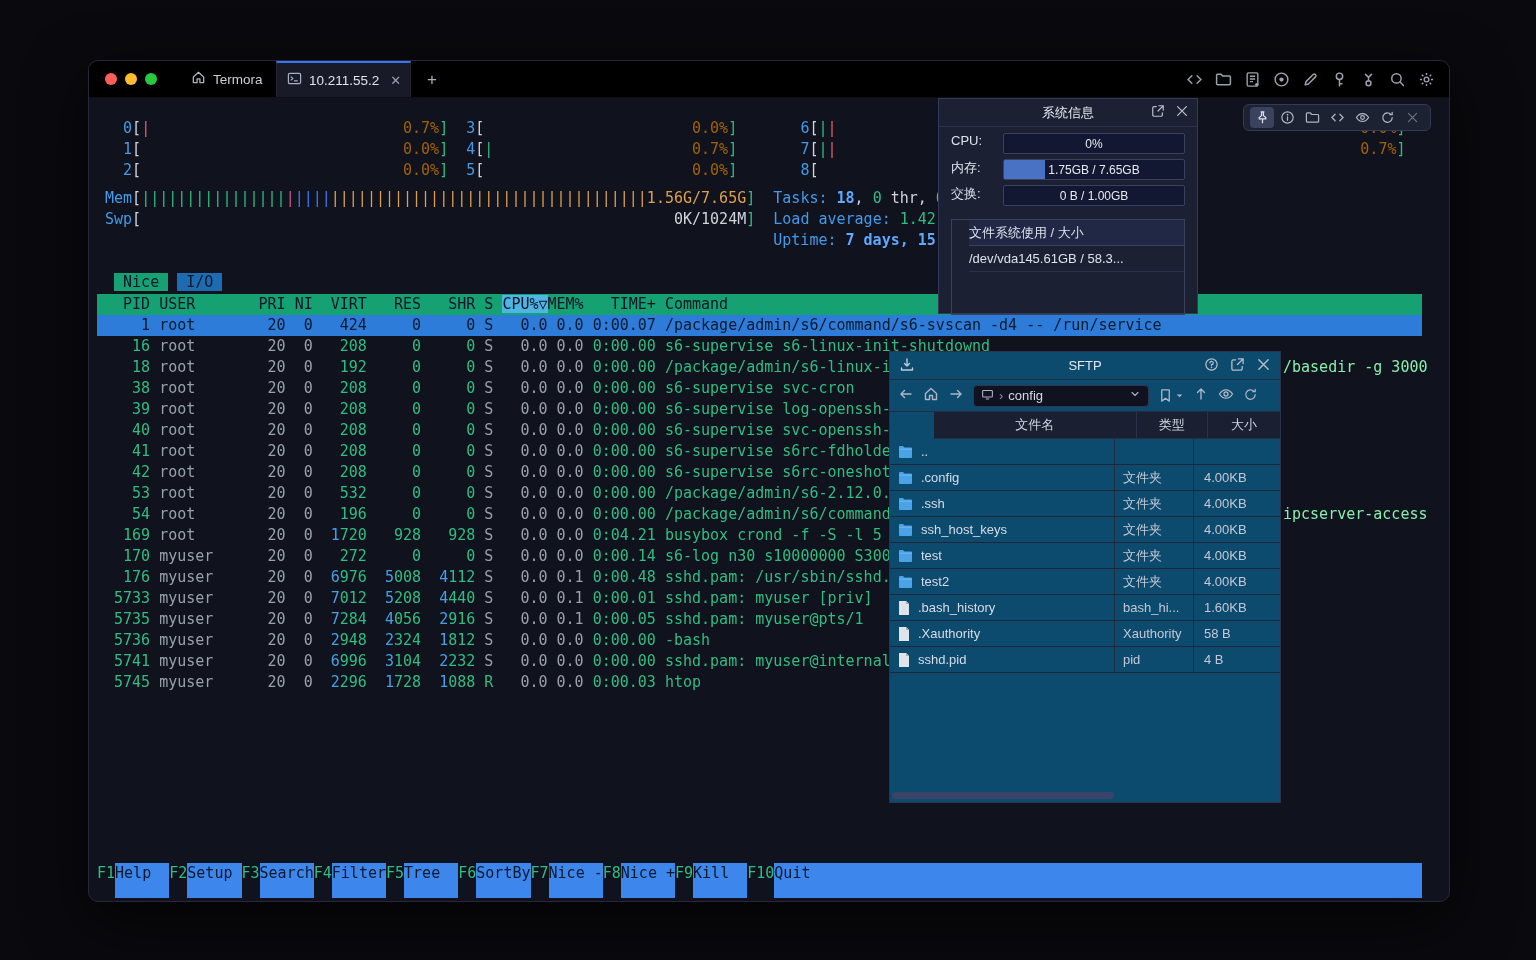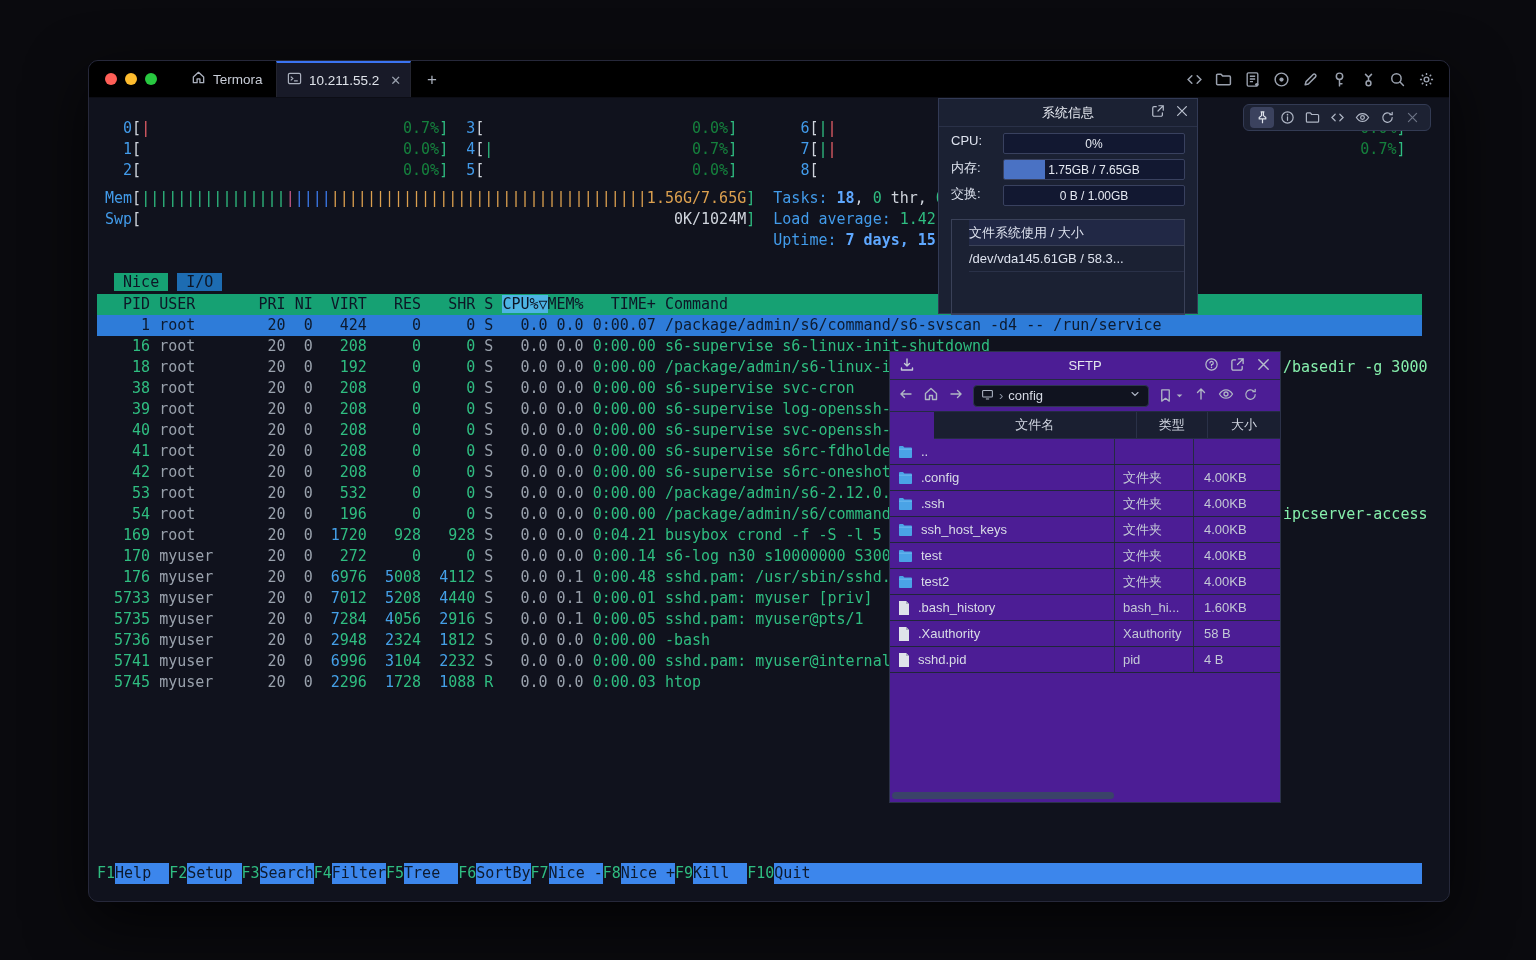--- a/index.html
+++ b/index.html
@@ -17,33 +17,33 @@
     box-sizing:border-box;display:flex;align-items:center;gap:7px;padding:0 10px;color:#dfe3ea;font-size:13.5px;}
   .newtab{position:absolute;left:332px;top:8px;width:22px;height:22px;color:#aab0bd;font-size:17px;
     display:flex;align-items:center;justify-content:center;}
   .tb-icons{position:absolute;right:14px;top:0;height:36px;display:flex;align-items:center;gap:12px;}
   .tb-icons svg{display:block}
   .closex{color:#9aa1ae;font-size:13px;margin-left:4px;}
   
   .term{position:absolute;left:8px;right:27px;top:36px;bottom:0;font-family:"DejaVu Sans Mono",monospace;
     font-size:15px;line-height:21px;}
   .tline{position:absolute;left:0;right:0;height:21px;white-space:pre;padding-left:8px;}
-  .t-cy{color:#429bea}.t-wt{color:#cfd4dc}.t-gy{color:#15803d}.t-gn{color:#2fbd81}.t-rd{color:#e25d66}
+  .t-cy{color:#429bea}.t-wt{color:#cfd4dc}.t-gy{color:#a16207}.t-gn{color:#2fbd81}.t-rd{color:#e25d66}
   .t-mg{color:#c75a87}.t-bl{color:#3d7bed}.t-og{color:#dca04f}.t-bb{color:#5fa8ff;font-weight:bold}
   .t-dim{color:#6b7280}
   .t-tabm{background:#16a173;color:#0d1626}.t-tabio{background:#1d6cb2;color:#0d1626}
   .hrow{background:#16a173;}
   .p-h{color:#0d1626}.p-hs{background:#4db4e4;color:#0d1626}
   .p-gn{color:#2fbd81}.p-gy{color:#99a1ac}.p-bl{color:#45a0e8}
   .prow{position:absolute;left:0;right:0;height:21px;white-space:pre;padding-left:8px;}
   .prow.sel{background:#2e7cd9;}
   .prow.sel span{color:#0d1a2e !important;}
   .frag{position:absolute;color:#86efac;white-space:pre;}
   
-  .fnbar{position:absolute;left:0;right:0;top:766px;height:21px;display:flex;white-space:pre;}
+  .fnbar{position:absolute;left:0;right:0;top:766px;height:35px;display:flex;white-space:pre;}
   .fk{color:#2fbd81}.fl{background:#3c86ec;color:#0d1a2e}.fl:last-child{flex:1}
   
   .sysinfo{position:absolute;left:849px;top:37px;width:260px;height:216px;background:#1b2133;
     border:1px solid #323a55;z-index:5;font-size:13px;color:#dde2ee;box-sizing:border-box;}
   .si-title{height:27px;display:flex;align-items:center;border-bottom:1px solid #2a3148;position:relative;}
   .si-title .tt{flex:1;text-align:center;font-size:13px;color:#e8ebf2;}
   .si-ticons{position:absolute;right:8px;top:0;height:27px;display:flex;align-items:center;gap:10px;}
   .si-row{display:flex;align-items:flex-start;height:26px;padding:0 12px;gap:16px;}
   .si-label{width:36px;font-size:13px;color:#dde2ee;}
   .si-bar{position:relative;flex:1;height:19px;background:#121831;border:1px solid #39415f;border-radius:2px;overflow:hidden;}
@@ -54,21 +54,21 @@
   .si-thead{display:flex;height:25px;background:#212845;border-bottom:1px solid #3a4158;
     align-items:center;font-size:13px;}
   .si-trow{display:flex;height:25px;align-items:center;font-size:13px;border-bottom:1px solid #2a3148;}
   
   .ftoolbar{position:absolute;left:1154px;top:43px;width:188px;height:27px;background:#1d2233;
     border:1px solid #333b54;border-radius:6px;z-index:6;display:flex;align-items:center;
     justify-content:space-between;padding:0 6px;box-sizing:border-box;}
   .ft-btn{width:24px;height:21px;display:flex;align-items:center;justify-content:center;border-radius:4px;}
   .ft-btn.active{background:#3b425e;}
   
-  .sftp{position:absolute;left:800px;top:290px;width:392px;height:452px;background:#4c1d95;
+  .sftp{position:absolute;left:800px;top:290px;width:392px;height:452px;background:#0c4a6e;
     border:1px solid #2b3249;z-index:7;box-sizing:border-box;color:#ccd2de;font-size:13px;}
   .sf-title{height:27px;display:flex;align-items:center;border-bottom:1px solid #242b42;position:relative;}
   .sf-title .tt{flex:1;text-align:center;color:#e4e7ee;}
   .sf-dl{position:absolute;left:9px;top:5px;}
   .sf-ticons{position:absolute;right:9px;top:0;height:27px;display:flex;align-items:center;gap:11px;}
   .sf-toolbar{height:31px;display:flex;align-items:center;padding:0 8px;gap:9px;border-bottom:1px solid #242b42;}
   .crumb{flex:0 0 176px;height:22px;background:#10131f;border:1px solid #2e3650;border-radius:4px;
     display:flex;align-items:center;gap:5px;padding:0 7px;box-sizing:border-box;color:#d6dae4;}
   .crumb .spacer{flex:1}
   .sf-thead{display:flex;height:26px;background:#1a1f31;border-bottom:1px solid #262d45;align-items:center;color:#d2d7e2;margin-left:44px;}

